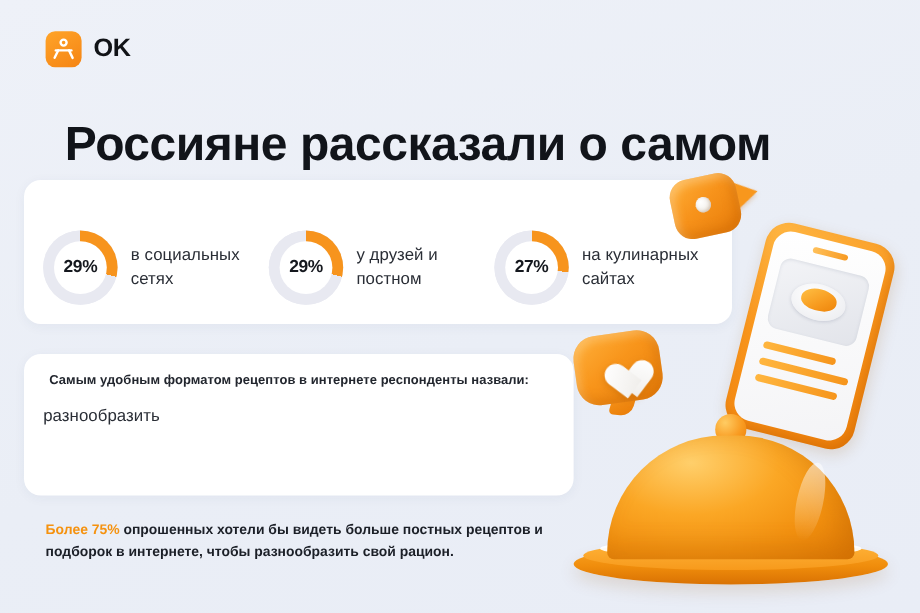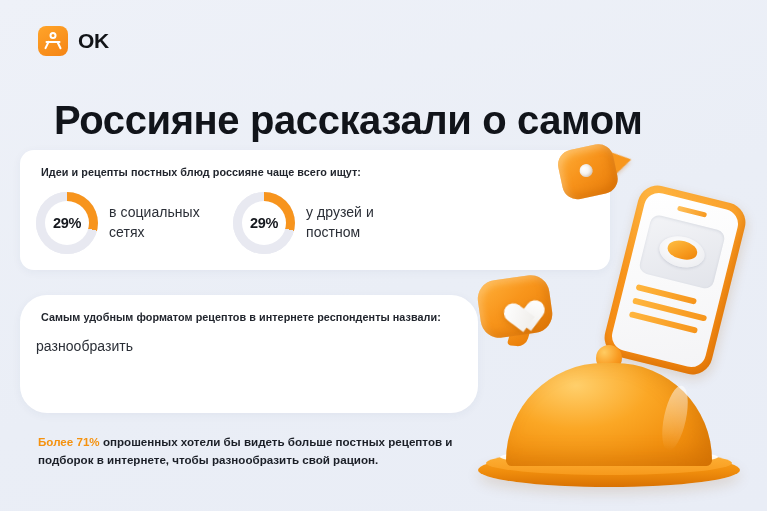--- a/index.html
+++ b/index.html
@@ -106,21 +106,21 @@
   }
 
   
   .card {
     position: absolute;
     background: #ffffff;
     border-radius: 14px;
     box-shadow: 0 2px 10px rgba(47,62,96,0.05);
   }
   #card-search { left: 20px; top: 150px; width: 590px; height: 120px; }
-  #card-format { left: 20px; top: 295px; width: 458px; height: 118px; border-radius: 27px; }
+  #card-format { left: 20px; top: 295px; width: 458px; height: 118px; }
 
   .card-title {
     position: absolute;
     left: 21px;
     top: 16px;
     font-size: 10.8px;
     font-weight: bold;
     color: #22262e;
     letter-spacing: 0.05px;
     white-space: nowrap;
@@ -389,21 +389,20 @@
       <span class="ok-leg-l"></span>
       <span class="ok-leg-r"></span>
     </div>
     <span class="brand-text">OK</span>
   </div>
 
 
   <h1 class="headline">Россияне рассказали о самом важном в постном меню</h1>
 
   <div class="card" id="card-search">
-    <div class="card-title">Идеи и рецепты постных блюд россияне чаще всего ищут:</div>
     <div class="stats">
 
       <div class="stat">
         <div class="ring">
           <div class="ring-bg"></div>
           <div class="ring-arc" style="background: conic-gradient(rgb(247, 148, 29) 0deg, rgb(247, 148, 29) 104.4deg, rgb(232, 233, 241) 104.4deg, rgb(232, 233, 241) 360deg);"></div>
           <div class="ring-hole">
             <span class="ring-value">29%</span>
           </div>
         </div>
@@ -414,38 +413,48 @@
         <div class="ring">
           <div class="ring-bg"></div>
           <div class="ring-arc" style="background: conic-gradient(rgb(247, 148, 29) 0deg, rgb(247, 148, 29) 104.4deg, rgb(232, 233, 241) 104.4deg, rgb(232, 233, 241) 360deg);"></div>
           <div class="ring-hole">
             <span class="ring-value">29%</span>
           </div>
         </div>
         <div class="stat-label">у друзей и постном</div>
       </div>
 
+      <div class="stat">
+        <div class="ring">
+          <div class="ring-bg"></div>
+          <div class="ring-arc" style="background: conic-gradient(rgb(247, 148, 29) 0deg, rgb(247, 148, 29) 97.2deg, rgb(232, 233, 241) 97.2deg, rgb(232, 233, 241) 360deg);"></div>
+          <div class="ring-hole">
+            <span class="ring-value">27%</span>
+          </div>
+        </div>
+        <div class="stat-label">на кулинарных сайтах</div>
+      </div>
 
     </div>
   </div>
 
   <div class="card" id="card-format">
     <div class="card-title">Самым удобным форматом рецептов в интернете респонденты назвали:</div>
     <div class="stats">
 
 
       <div class="stat">
         <div class="stat-label">разнообразить</div>
       </div>
 
     </div>
   </div>
 
   <div class="footer">
-    <span class="hl">Более 71%</span><span> опрошенных хотели бы видеть больше постных рецептов и подборок в интернете, чтобы разнообразить свой рацион.</span>
+    <span class="hl">Более 75%</span><span> опрошенных хотели бы видеть больше постных рецептов и подборок в интернете, чтобы разнообразить свой рацион.</span>
   </div>
 
   <div class="deco" id="deco-camera">
     <div class="cam-horn"></div>
     <div class="cam-body"></div>
     <div class="cam-lens"></div>
   </div>
 
   <div class="deco" id="deco-phone">
     <div class="phone-frame"></div>

